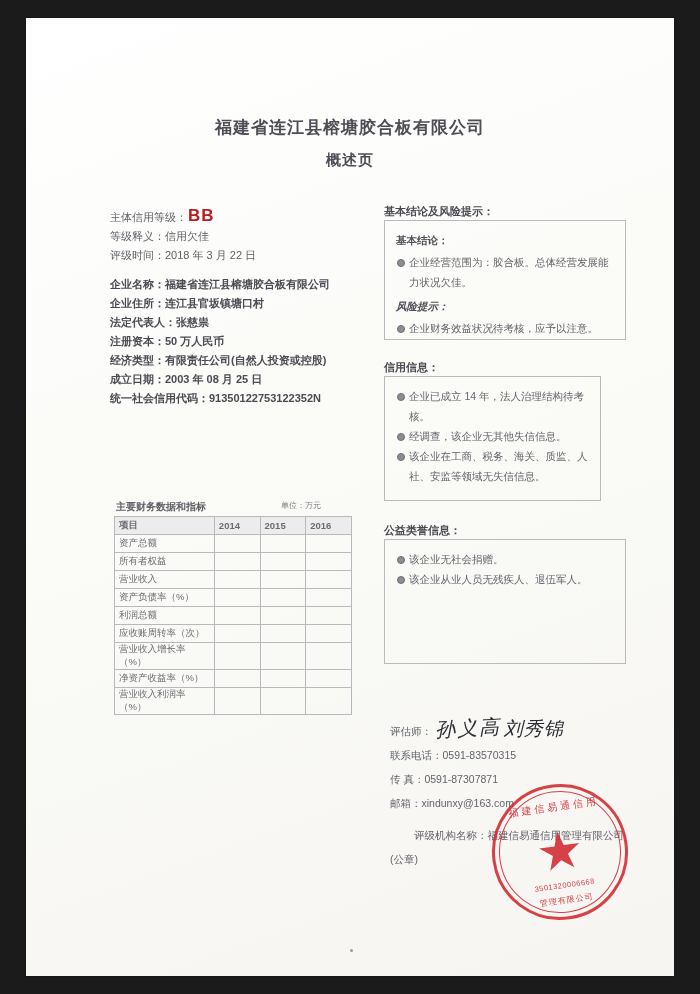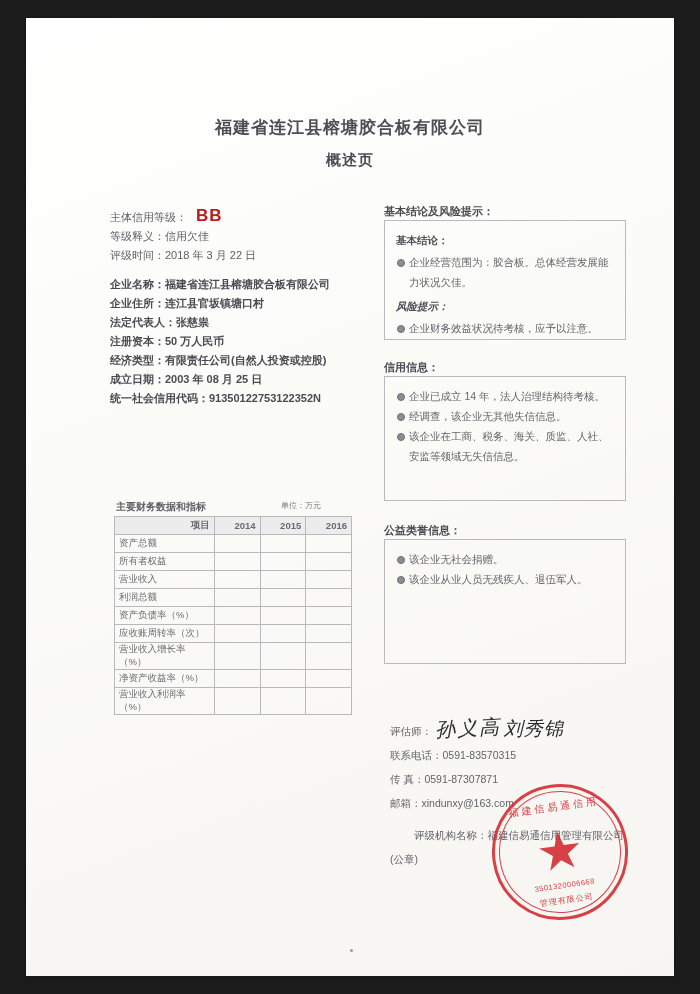--- a/index.html
+++ b/index.html
@@ -63,21 +63,21 @@
     left: 84px;
     top: 188px;
     width: 245px;
     font-size: 11px;
     line-height: 19px;
     color: #5f5f66;
   }
   .rating-row {
     display: flex;
     align-items: baseline;
-    gap: 9px;
+    gap: 1px;
   }
   .rating-label { font-size: 11px; }
   .rating-value {
     font-size: 17px;
     font-weight: bold;
     color: #b91c1c;
     letter-spacing: 1px;
   }
   .kv-line { white-space: nowrap; }
   .kv-line.wrap { white-space: normal; }
@@ -110,21 +110,21 @@
     color: #6b6b72;
   }
   table.fin th, table.fin td {
     border: 1px solid #b8b8be;
     height: 17px;
     padding: 0 4px;
   }
   table.fin th {
     background: #ececec;
     font-weight: bold;
-    text-align: right;
+    text-align: left;
     font-size: 9.5px;
   }
   table.fin th.item-col { width: 104px; }
   table.fin td.item { text-align: left; }
   table.fin td.val { width: 40px; }
 
   
   .sec-title {
     position: absolute;
     font-size: 11px;
@@ -338,27 +338,27 @@
           <td class="val"></td>
           <td class="val"></td>
         </tr>
         <tr>
           <td class="item">营业收入</td>
           <td class="val"></td>
           <td class="val"></td>
           <td class="val"></td>
         </tr>
         <tr>
+          <td class="item">资产负债率（%）</td>
+          <td class="val"></td>
+          <td class="val"></td>
+          <td class="val"></td>
+        </tr>
+        <tr>
           <td class="item">利润总额</td>
-          <td class="val"></td>
-          <td class="val"></td>
-          <td class="val"></td>
-        </tr>
-        <tr>
-          <td class="item">资产负债率（%）</td>
           <td class="val"></td>
           <td class="val"></td>
           <td class="val"></td>
         </tr>
         <tr>
           <td class="item">应收账周转率（次）</td>
           <td class="val"></td>
           <td class="val"></td>
           <td class="val"></td>
         </tr>
@@ -387,21 +387,21 @@
     <div class="box" style="left:358px; top:202px; width:242px; height:120px;">
       <div class="box-inner">
         <div class="sub-h">基本结论：</div>
         <div class="bullet">企业经营范围为：胶合板。总体经营发展能力状况欠佳。</div>
         <div class="sub-h" style="margin-top:4px;font-style:italic;">风险提示：</div>
         <div class="bullet">企业财务效益状况待考核，应予以注意。</div>
       </div>
     </div>
 
     <div class="sec-title" style="left:358px; top:342px;">信用信息：</div>
-    <div class="box" style="left:358px; top:358px; width:242px; height:125px;">
+    <div class="box" style="left:358px; top:358px; width:217px; height:125px;">
       <div class="box-inner">
         <div class="bullet">企业已成立 14 年，法人治理结构待考核。</div>
         <div class="bullet">经调查，该企业无其他失信信息。</div>
         <div class="bullet">该企业在工商、税务、海关、质监、人社、安监等领域无失信信息。</div>
       </div>
     </div>
 
     <div class="sec-title" style="left:358px; top:505px;">公益类誉信息：</div>
     <div class="box" style="left:358px; top:521px; width:242px; height:125px;">
       <div class="box-inner">

